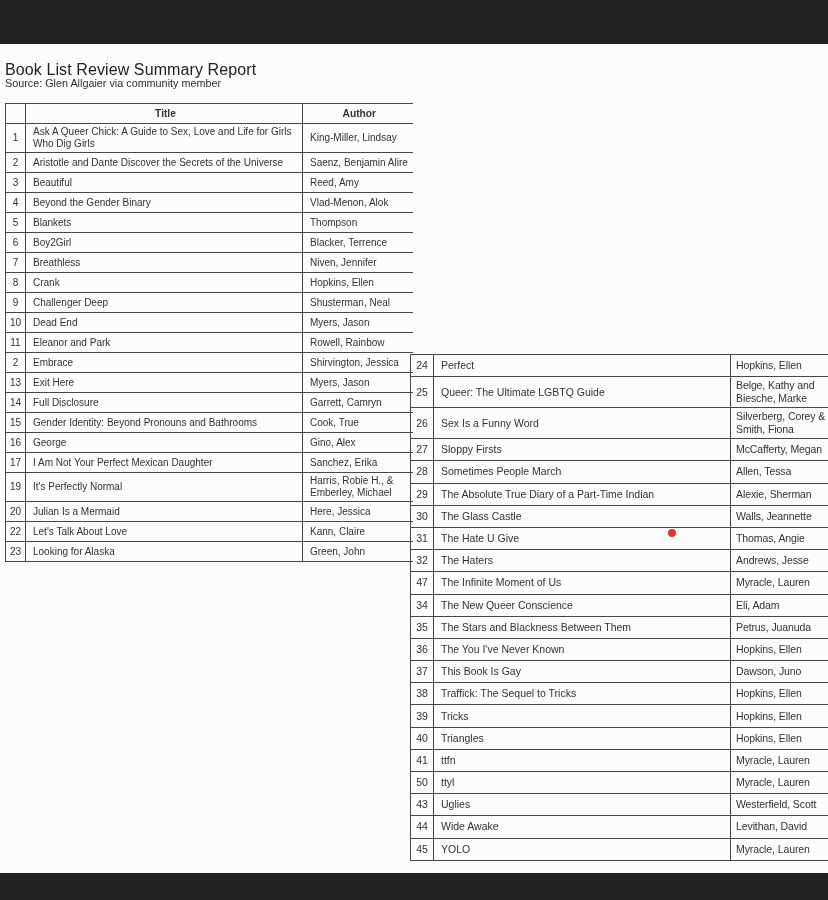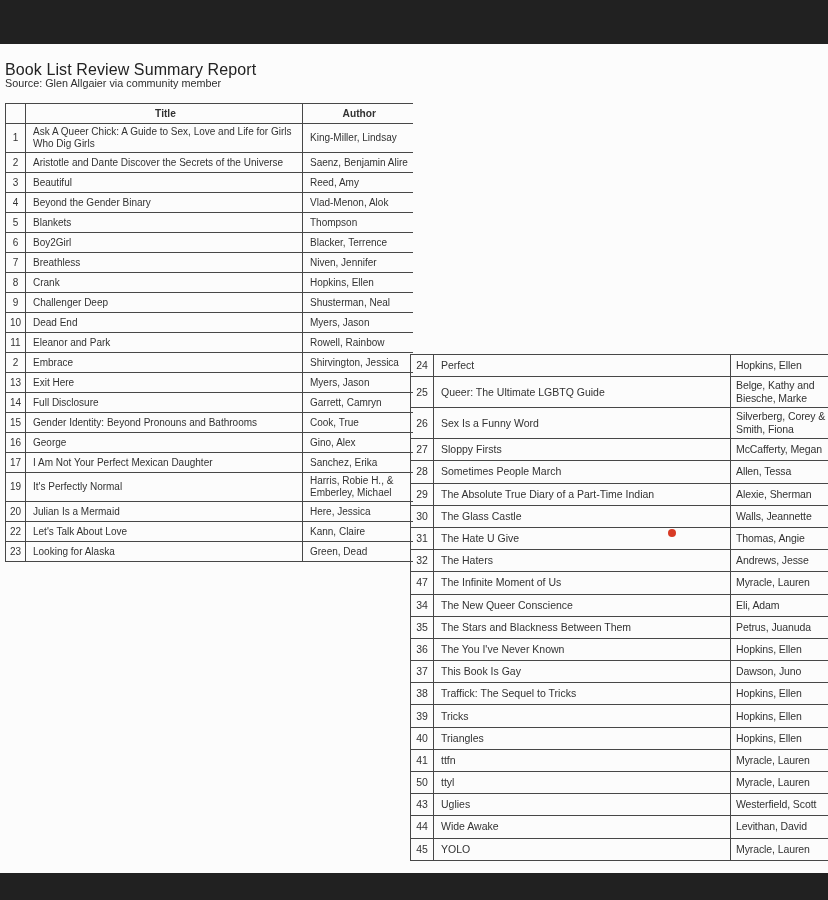--- a/index.html
+++ b/index.html
@@ -189,21 +189,21 @@
           <td class="author">Here, Jessica</td>
         </tr>
         <tr>
           <td class="num">22</td>
           <td class="title">Let's Talk About Love</td>
           <td class="author">Kann, Claire</td>
         </tr>
         <tr>
           <td class="num">23</td>
           <td class="title">Looking for Alaska</td>
-          <td class="author">Green, Dead</td>
+          <td class="author">Green, John</td>
         </tr>
       </tbody>
   </table>
 
   <table class="tbl tbl-right">
     <colgroup>
       <col style="width:23px">
         <col style="width:297px">
         <col style="width:120px">
     </colgroup>

